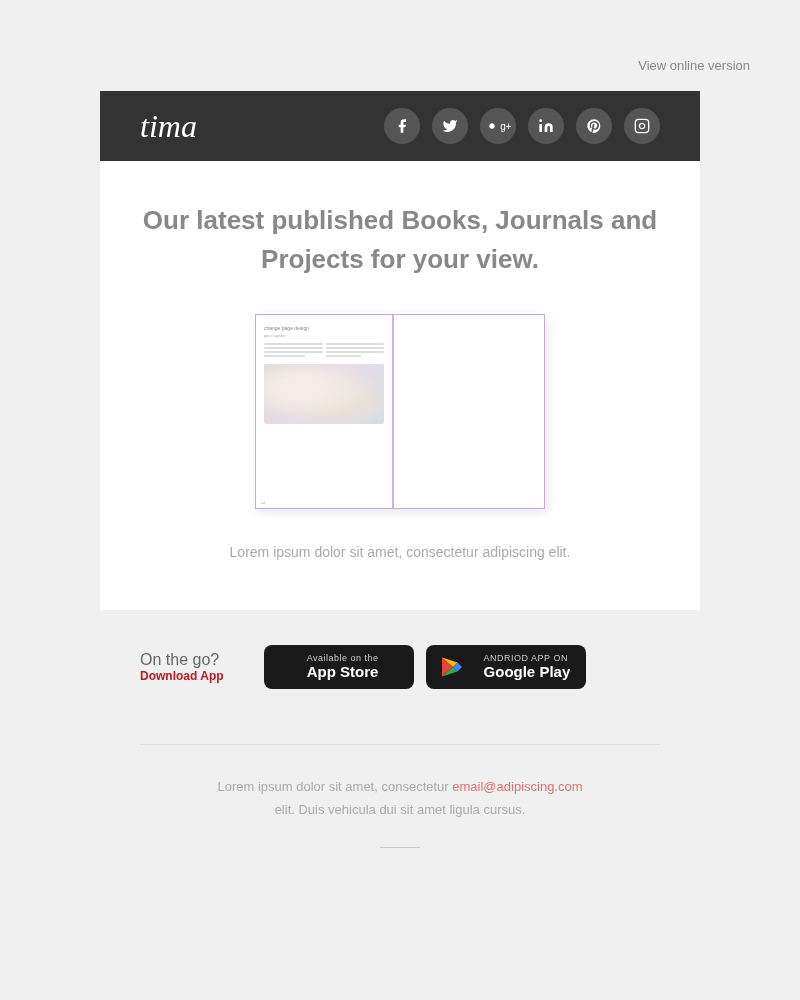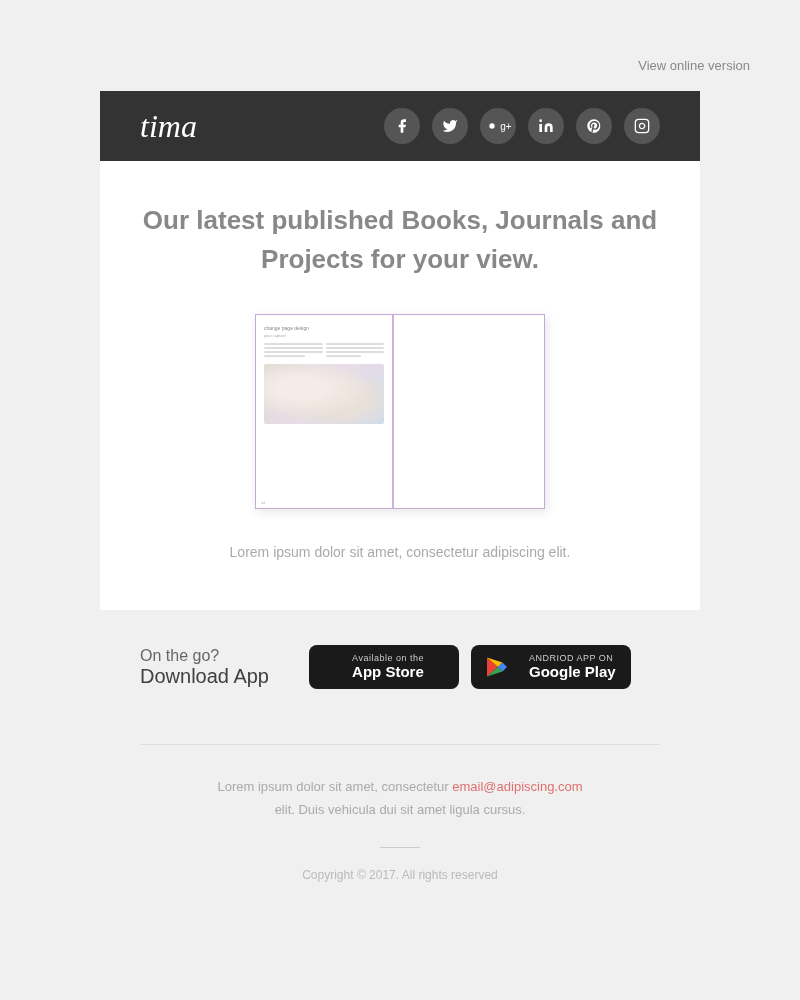--- a/index.html
+++ b/index.html
@@ -223,24 +223,24 @@
     .download-text {
       flex: 0 0 auto;
     }
     .download-heading {
       font-size: 16px;
       color: #666;
       font-family: Arial, sans-serif;
       font-weight: 400;
     }
     .download-subheading {
-      font-size: 20px;
-      color: #404040;
-      font-family: Arial, sans-serif;
-      font-weight: 400;
+      font-size: 12px;
+      color: #b91c1c;
+      font-family: Arial, sans-serif;
+      font-weight: 700;
     }
     .app-buttons {
       display: flex;
       gap: 12px;
       align-items: center;
     }
     .app-store-btn {
       background: #1a1a1a;
       border-radius: 8px;
       padding: 8px 16px;
@@ -448,14 +448,13 @@
 </section>
 
 <footer class="footer">
   <hr class="footer-divider">
   <div class="footer-text">
     <span>Lorem ipsum dolor sit amet, consectetur</span>
     <a class="footer-email">email@adipiscing.com</a><br>
     <span>elit. Duis vehicula dui sit amet ligula cursus.</span>
   </div>
   <hr class="footer-line">
-  <div class="copyright">Copyright © 2017. All rights reserved</div>
 </footer>
 
 </body></html>

